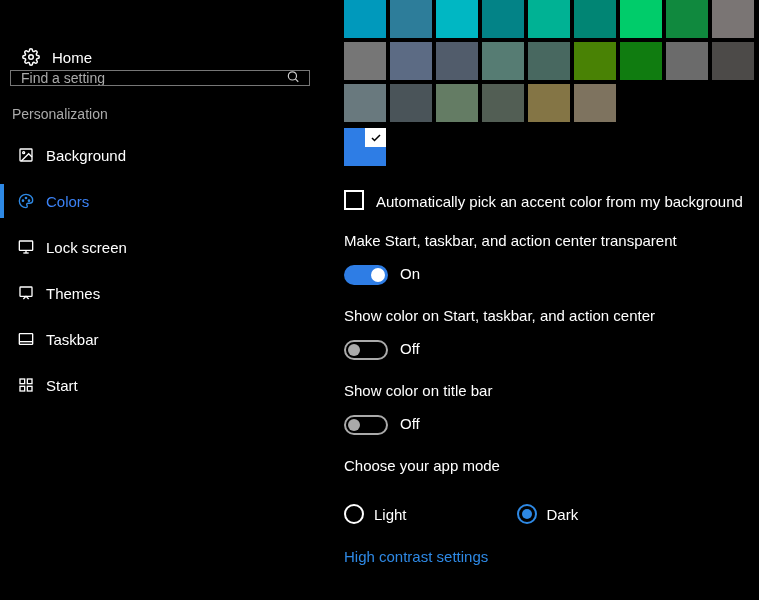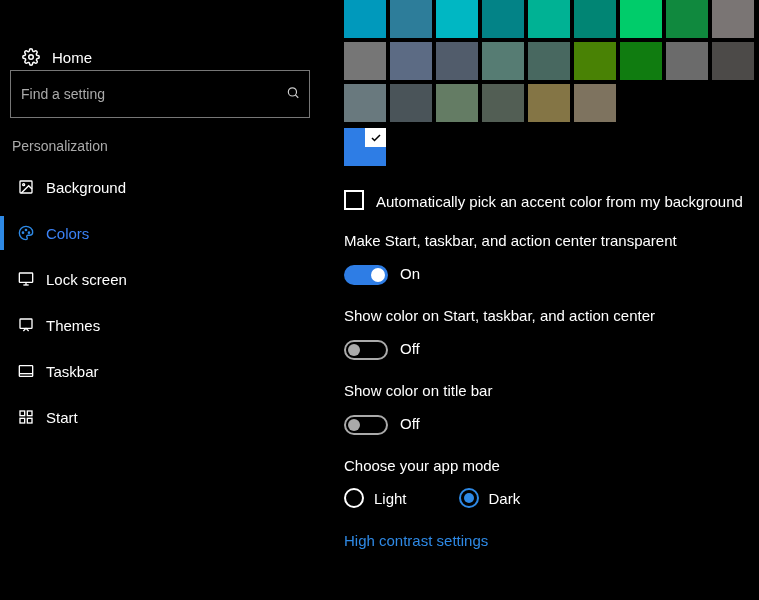--- a/index.html
+++ b/index.html
@@ -26,21 +26,21 @@
     cursor: pointer;
   }
   .home-row .icon-slot { width: 26px; display:flex; align-items:center;}
   .home-row span { font-size: 15px; margin-left: 4px; margin-top: 40px;}
   .search-wrap {
     margin: 14px 10px 0 10px;
     position: relative;
   }
   .search-input {
     width: 100%;
-    height: 48px;
+    height: 16px;
     background: #000;
     border: 1px solid #777;
     color: #ccc;
     padding: 0 34px 0 10px;
     font-size: 14px;
     outline: none;
   }
   .search-input::placeholder { color: #aaa; }
   .search-icon {
     position: absolute;
@@ -141,22 +141,22 @@
   }
   .toggle.off .knob {
     position:absolute; left:2px; top:2px;
     width:12px; height:12px; border-radius:50%;
     background:#aaa;
   }
   .toggle-state { font-size:15px; }
 
   .radio-row {
     display:flex; align-items:center;
-    margin-top: 14px;
-    gap: 52px;
+    margin-top: 30px;
+    gap: 110px;
   }
   .radio-option {
     display:flex; align-items:center;
     cursor:pointer;
   }
   .radio-circle {
     width:20px; height:20px;
     border:2px solid #fff;
     border-radius:50%;
     margin-right:10px;

